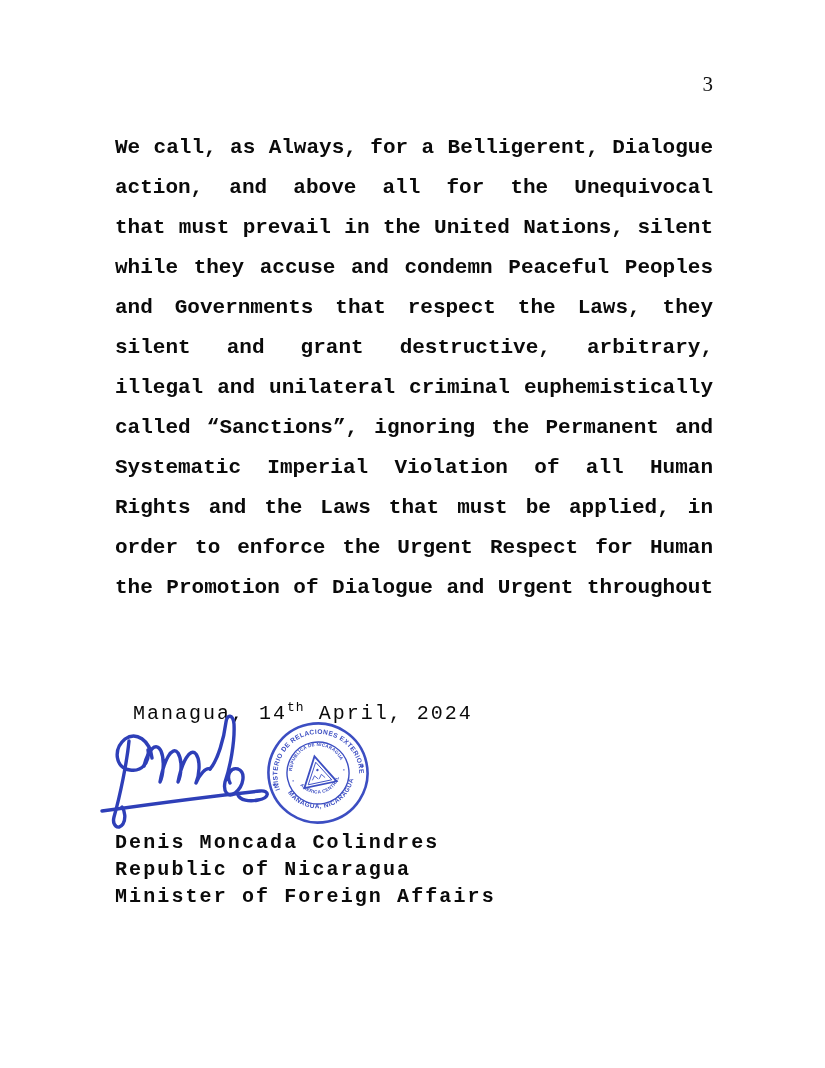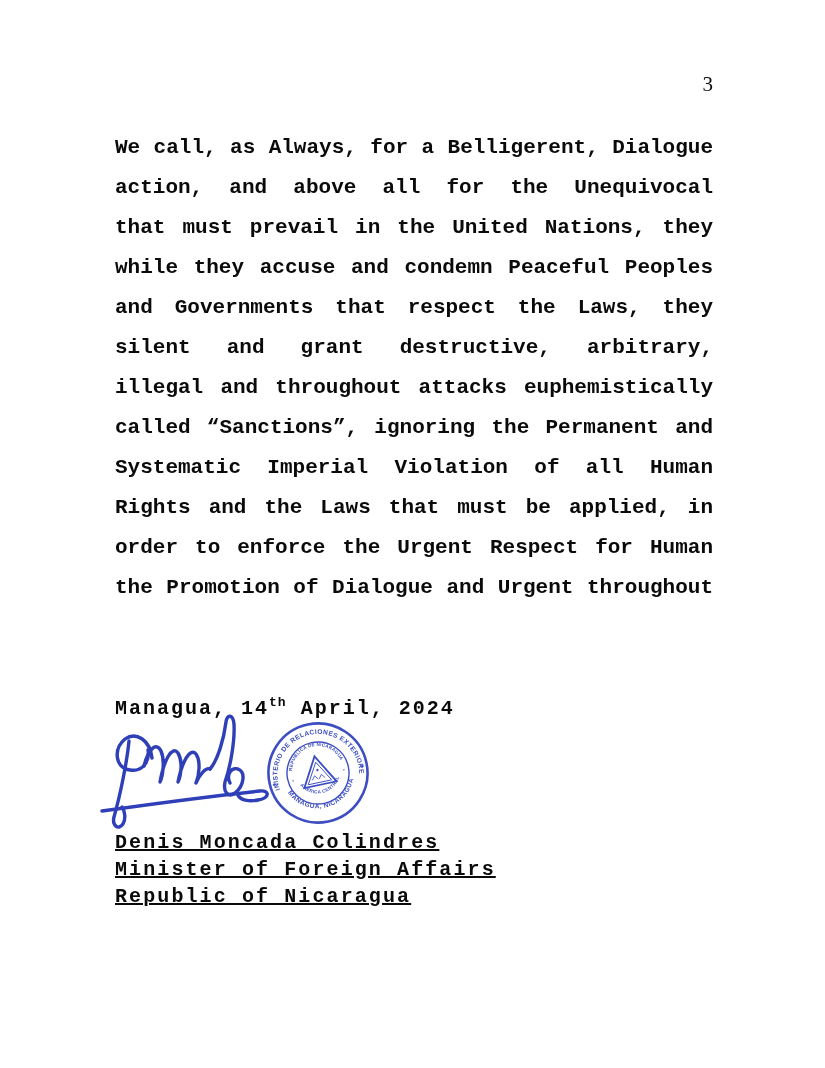--- a/index.html
+++ b/index.html
@@ -36,26 +36,26 @@
     text-align-last: justify;
     white-space: normal;
     height: 40px;
     overflow: hidden;
   }
   .body-text .pline.last {
     text-align-last: left;
   }
   .date-line {
     position: absolute;
-    left: 115px;
+    left: 133px;
     top: 694px;
     font-size: 20px;
-    font-weight: 700;
+    font-weight: 400;
     letter-spacing: 2px;
-    line-height: 30px;
+    line-height: 39px;
   }
   .date-line sup {
     font-size: 13px;
     letter-spacing: 1px;
     vertical-align: baseline;
     position: relative;
     top: -8px;
   }
   .signature-wrap {
     position: absolute;
@@ -73,38 +73,37 @@
   }
   .sig-block {
     position: absolute;
     left: 115px;
     top: 829px;
     font-size: 20px;
     font-weight: 700;
     letter-spacing: 2.1px;
     line-height: 27px;
     white-space: nowrap;
-    text-decoration: underline;
   }
 </style>
 </head>
 <body>
 
 <div class="page">
 
   <div class="page-number">3</div>
 
   <div class="body-text">
     <div class="pline">We call, as Always, for a Belligerent, Dialogue</div>
     <div class="pline">action, and above all for the Unequivocal Equity</div>
-    <div class="pline">that must prevail in the United Nations, they</div>
+    <div class="pline">that must prevail in the United Nations, silent</div>
     <div class="pline">while they accuse and condemn Peaceful Peoples</div>
     <div class="pline">and Governments that respect the Laws, they remain</div>
     <div class="pline">silent and grant destructive, arbitrary, criminal,</div>
-    <div class="pline">illegal and throughout attacks euphemistically</div>
+    <div class="pline">illegal and unilateral criminal euphemistically</div>
     <div class="pline">called “Sanctions”, ignoring the Permanent and</div>
     <div class="pline">Systematic Imperial Violation of all Human</div>
     <div class="pline">Rights and the Laws that must be applied, in</div>
     <div class="pline">order to enforce the Urgent Respect for Human and</div>
     <div class="pline">the Promotion of Dialogue and Urgent throughout</div>
   </div>
 
   <div class="date-line"><span>Managua, 14</span><sup>th</sup><span> April, 2024</span></div>
 
   <div class="signature-wrap">
@@ -157,17 +156,17 @@
           <path d="M 52 41 L 40 61.5 L 64 61.5 Z" fill="none" stroke="#3c4ec2" stroke-width="0.9"></path>
           <path d="M 45 58 L 48 54 L 51 58 M 52 58 L 55 54 L 58 58" fill="none" stroke="#3c4ec2" stroke-width="0.8"></path>
           <circle cx="52" cy="49" r="1.2" fill="#3c4ec2"></circle>
         </g>
       </g>
     </svg>
   </div>
 
   <div class="sig-block">
     <div>Denis Moncada Colindres</div>
+    <div>Republic of Nicaragua</div>
     <div>Minister of Foreign Affairs</div>
-    <div>Republic of Nicaragua</div>
   </div>
 
 </div>
 
 </body></html>

